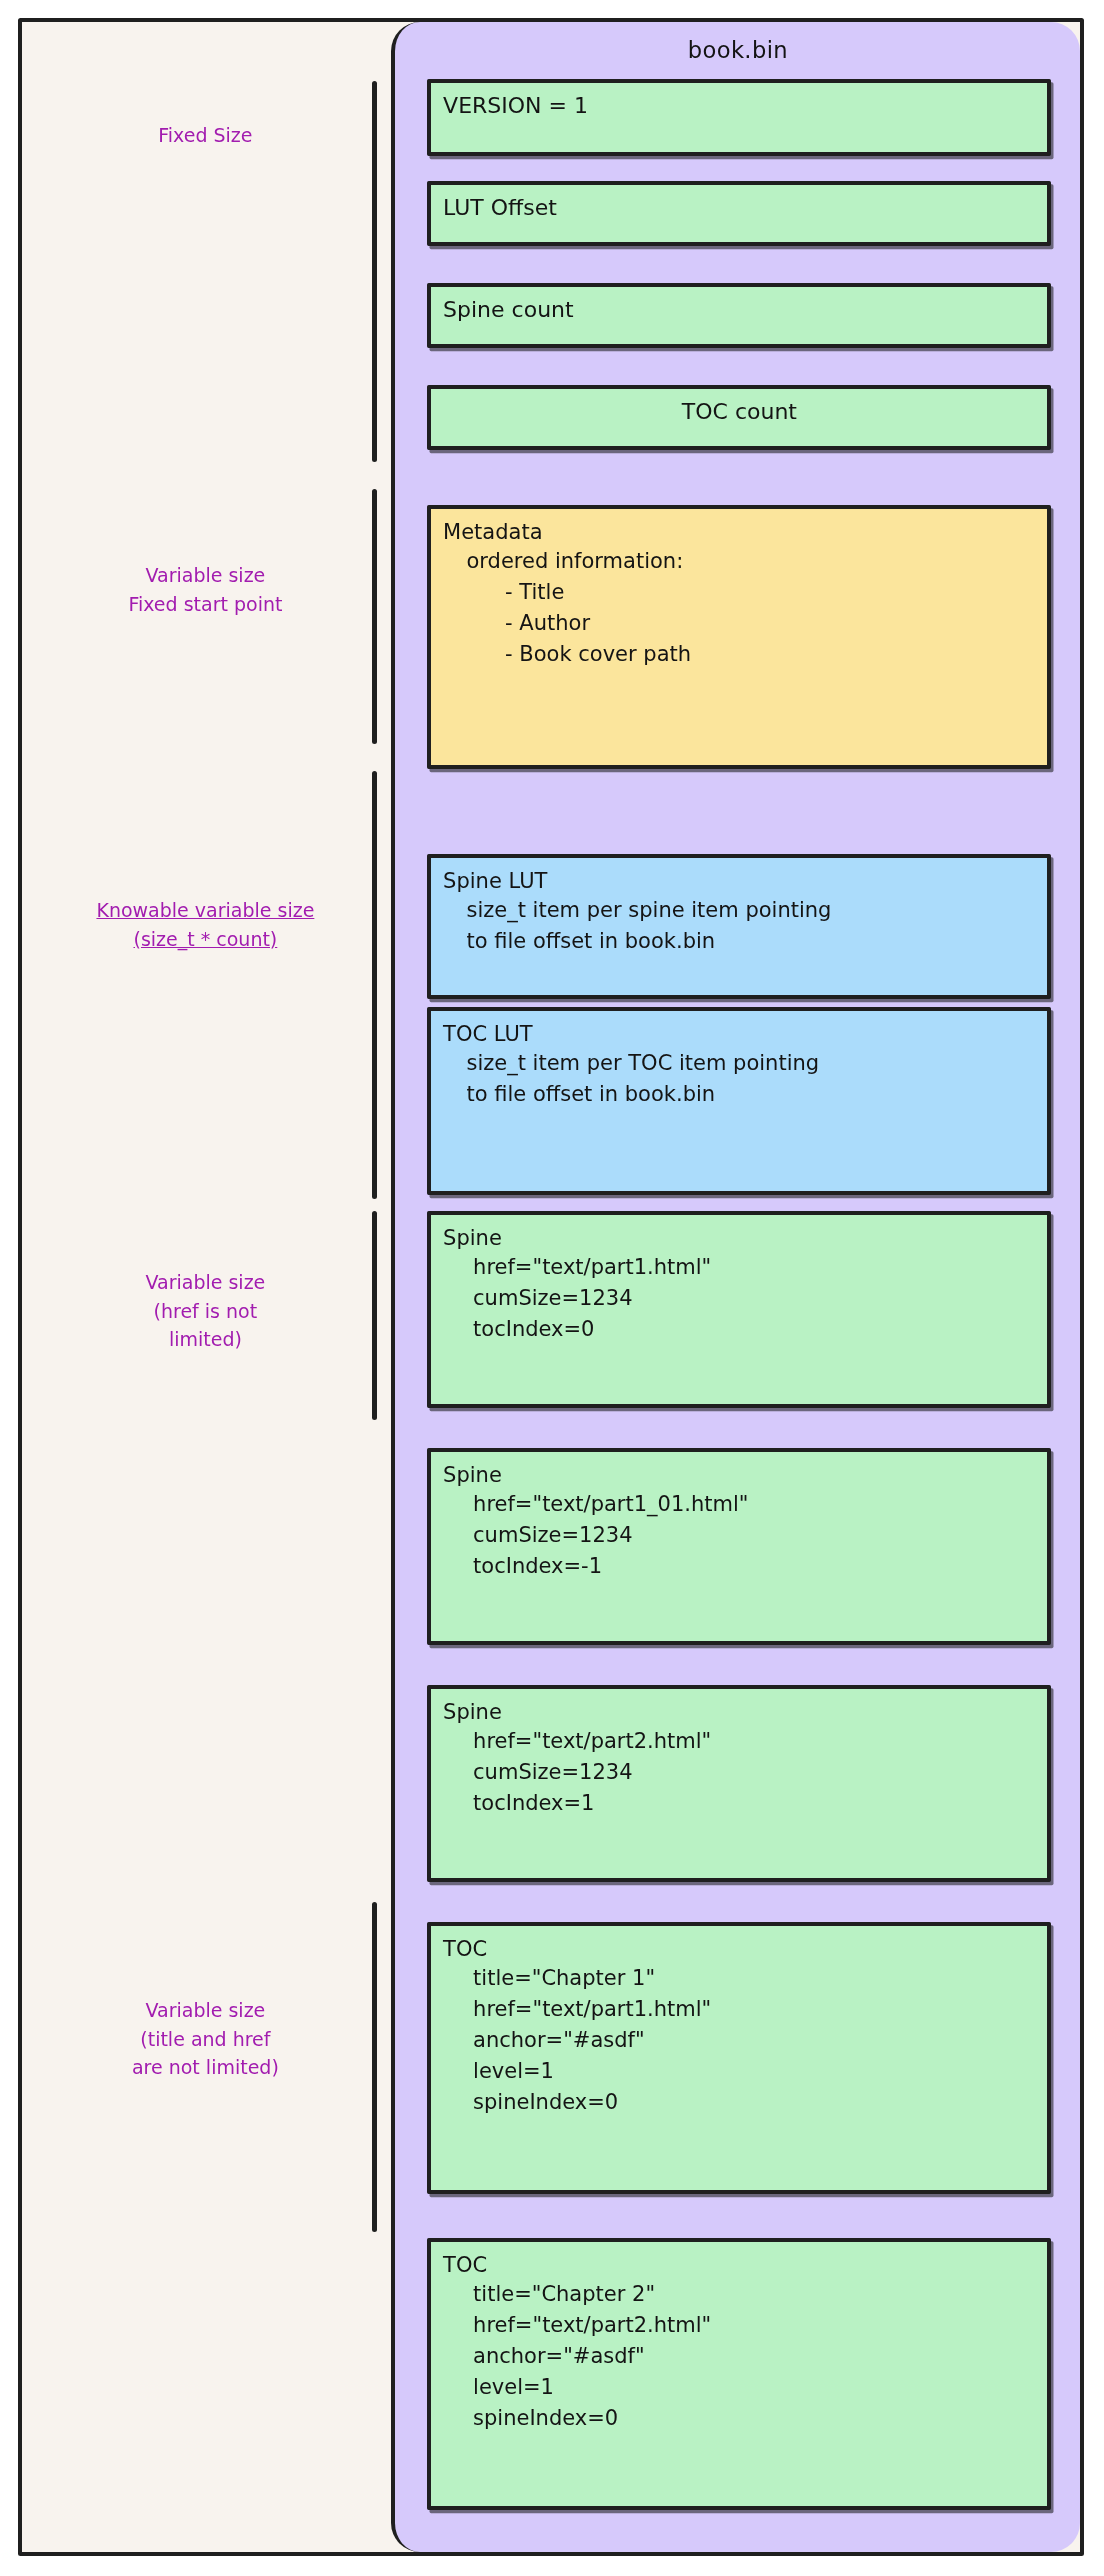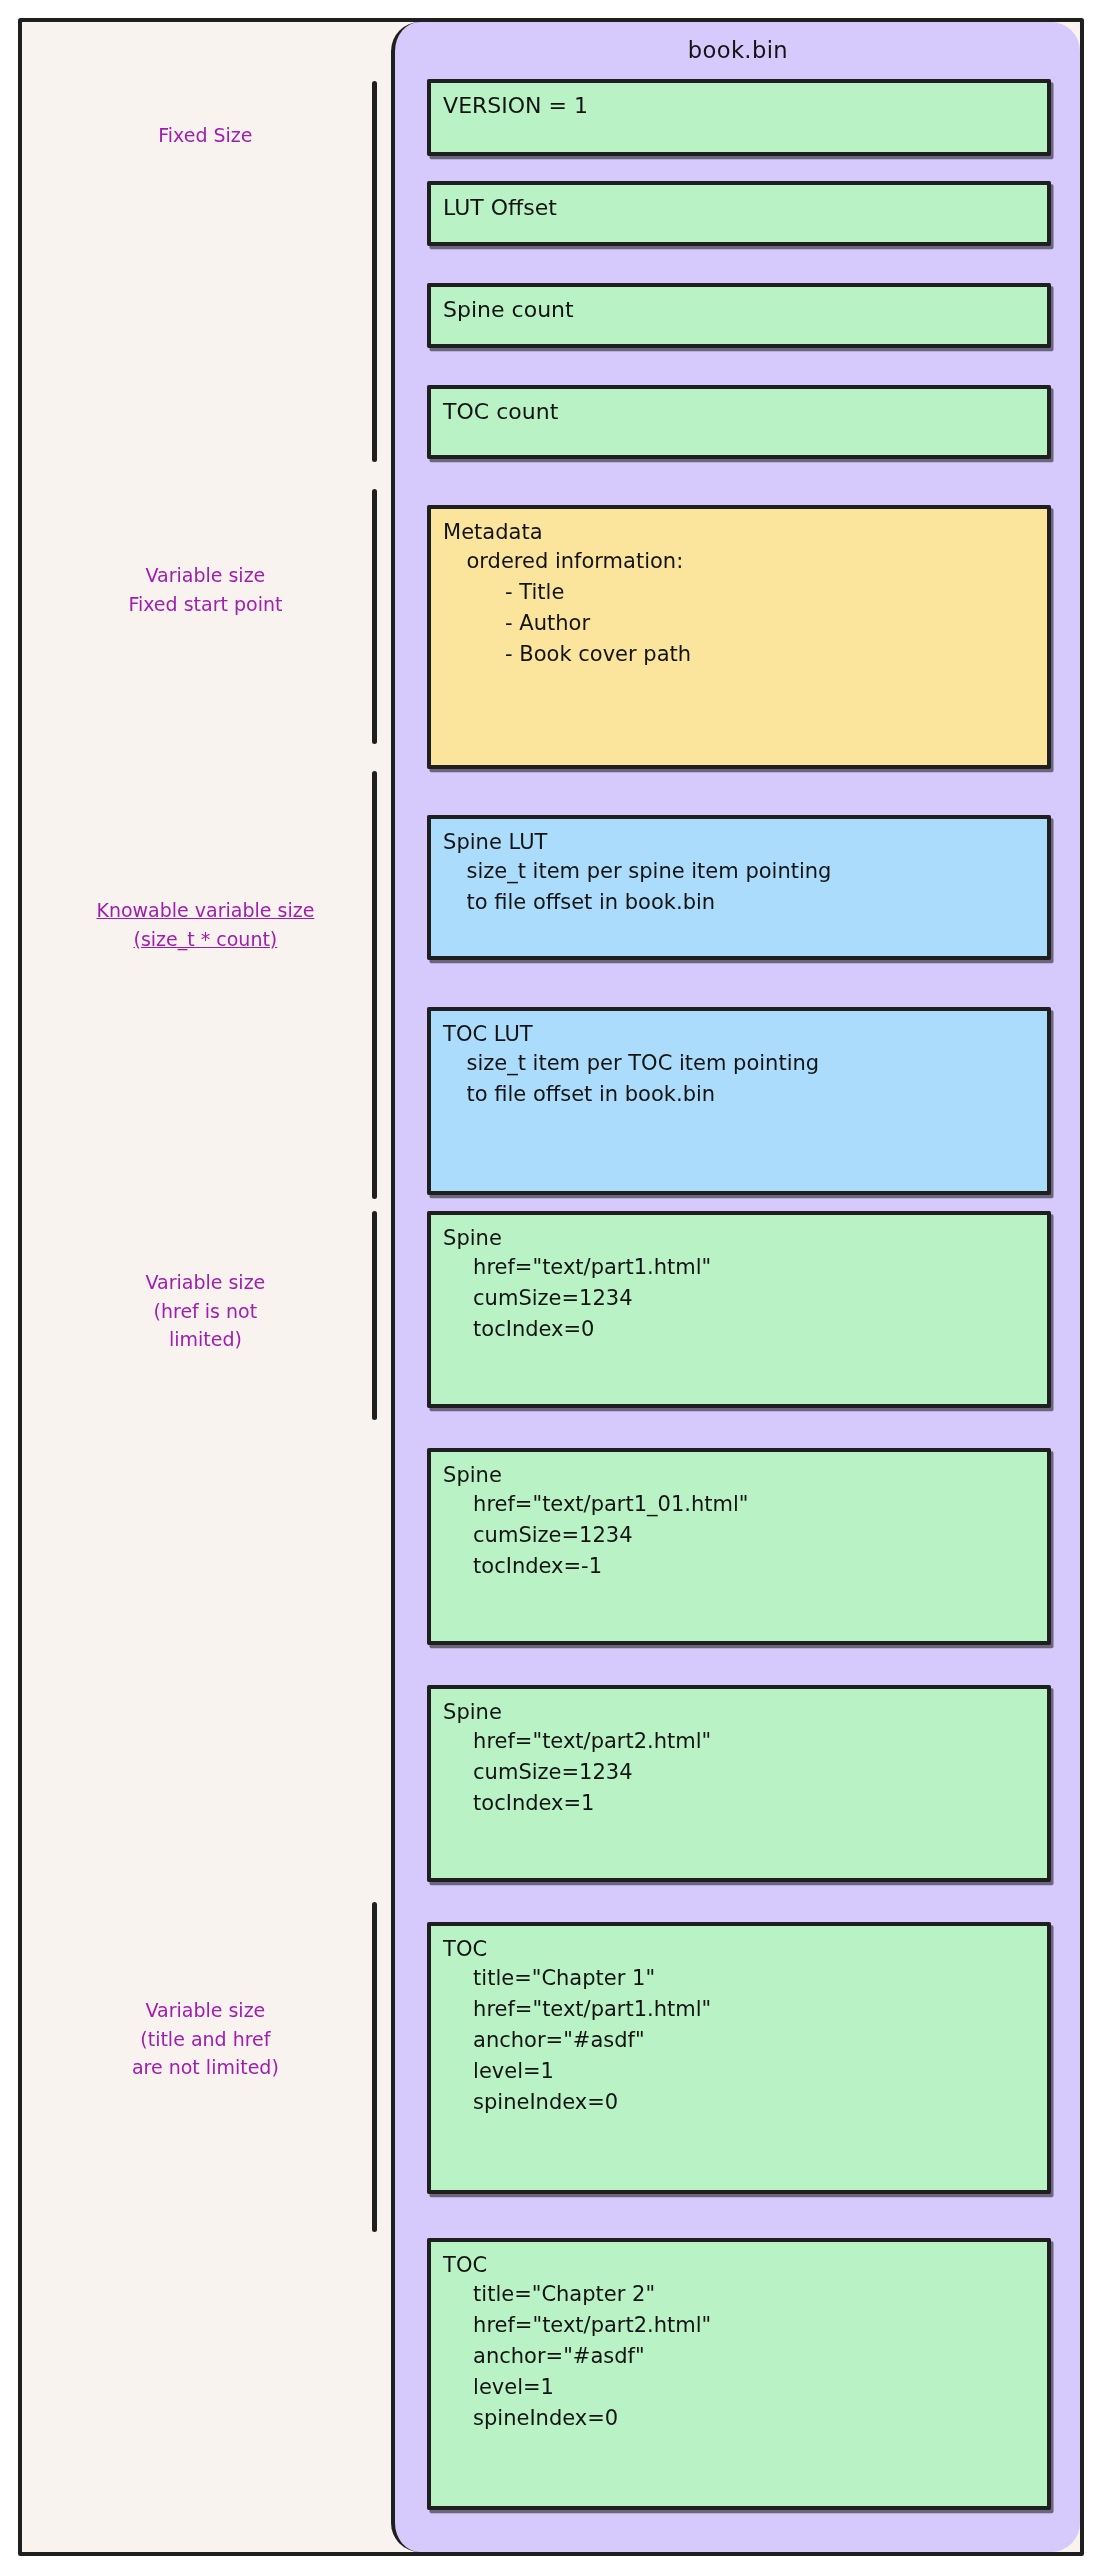--- a/index.html
+++ b/index.html
@@ -152,33 +152,33 @@
       </div>
 
       <div class="box green" style="top:159px;height:65px;">
         <div class="single">LUT Offset</div>
       </div>
 
       <div class="box green" style="top:261px;height:65px;">
         <div class="single">Spine count</div>
       </div>
 
-      <div class="box green" style="top:363px;height:74px;">
+      <div class="box green" style="top:363px;height:65px;text-align:center;">
         <div class="single">TOC count</div>
       </div>
 
       <div class="box yellow" style="top:483px;height:264px;">
         <div class="ttl">Metadata</div>
         <div class="ln" style="padding-left:23.4px;">ordered information:</div>
         <div class="ln sub">- Title</div>
         <div class="ln sub">- Author</div>
         <div class="ln sub">- Book cover path</div>
       </div>
 
-      <div class="box blue" style="top:793px;height:145px;">
+      <div class="box blue" style="top:832px;height:145px;">
         <div class="ttl">Spine LUT</div>
         <div class="ln" style="padding-left:23.4px;">size_t item per spine item pointing</div>
         <div class="ln" style="padding-left:23.4px;">to file offset in book.bin</div>
       </div>
 
       <div class="box blue" style="top:985px;height:188px;">
         <div class="ttl">TOC LUT</div>
         <div class="ln" style="padding-left:23.4px;">size_t item per TOC item pointing</div>
         <div class="ln" style="padding-left:23.4px;">to file offset in book.bin</div>
       </div>

